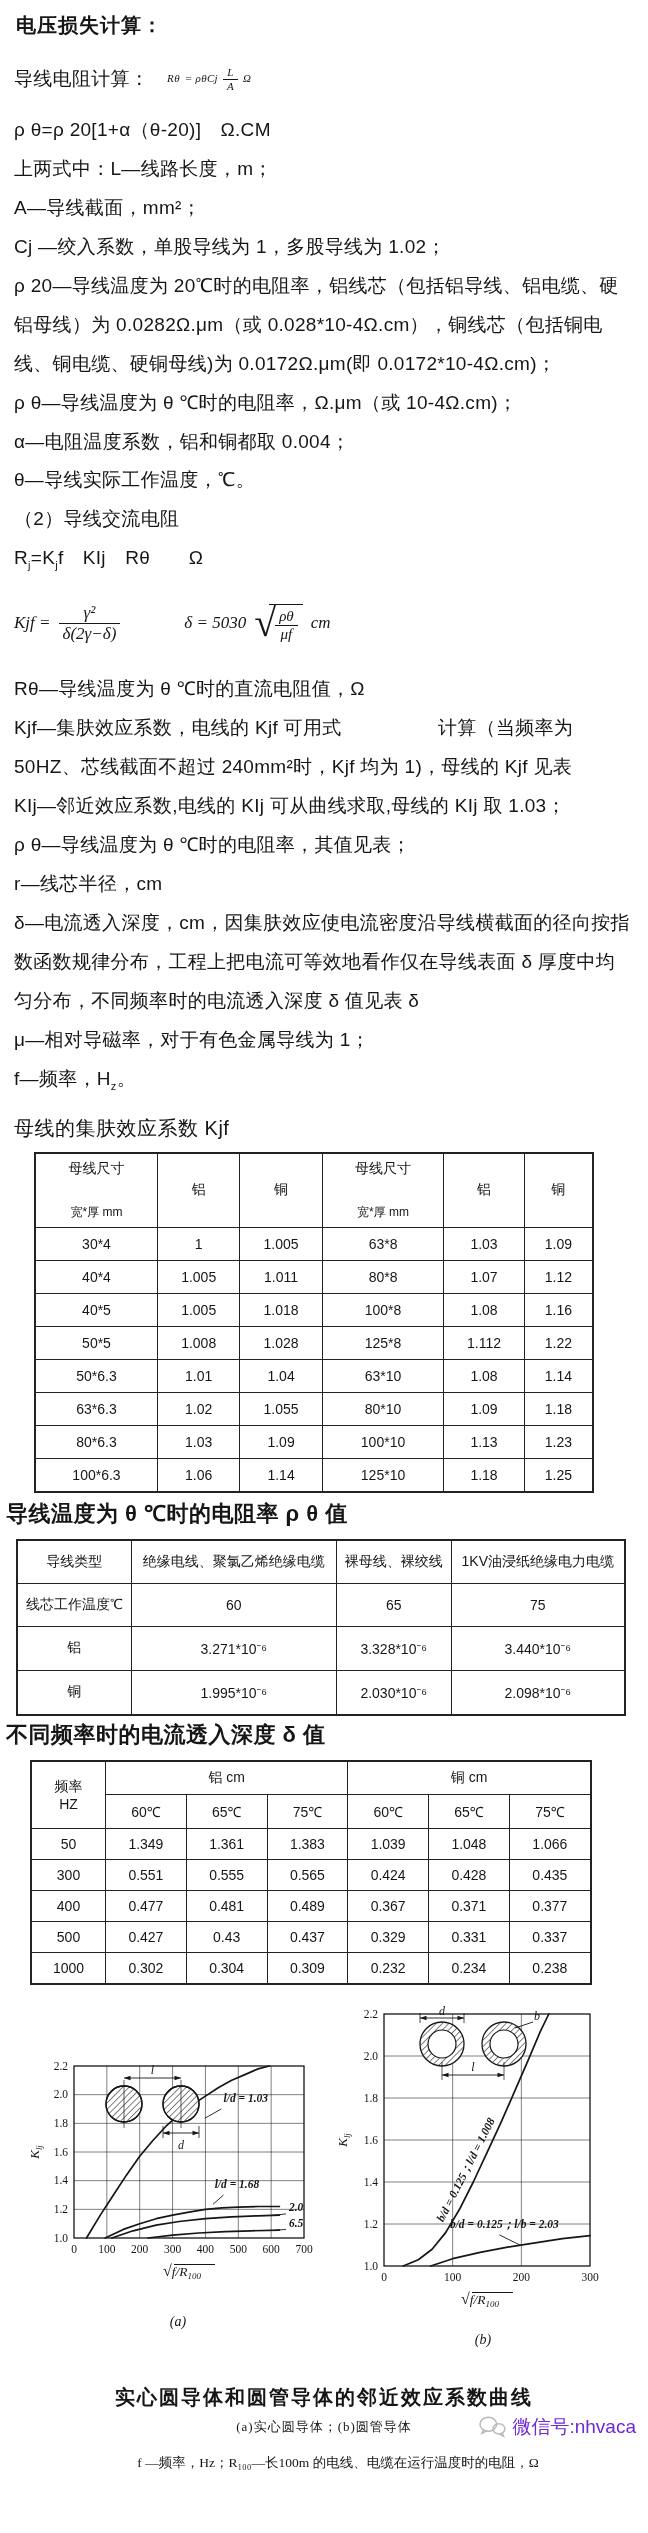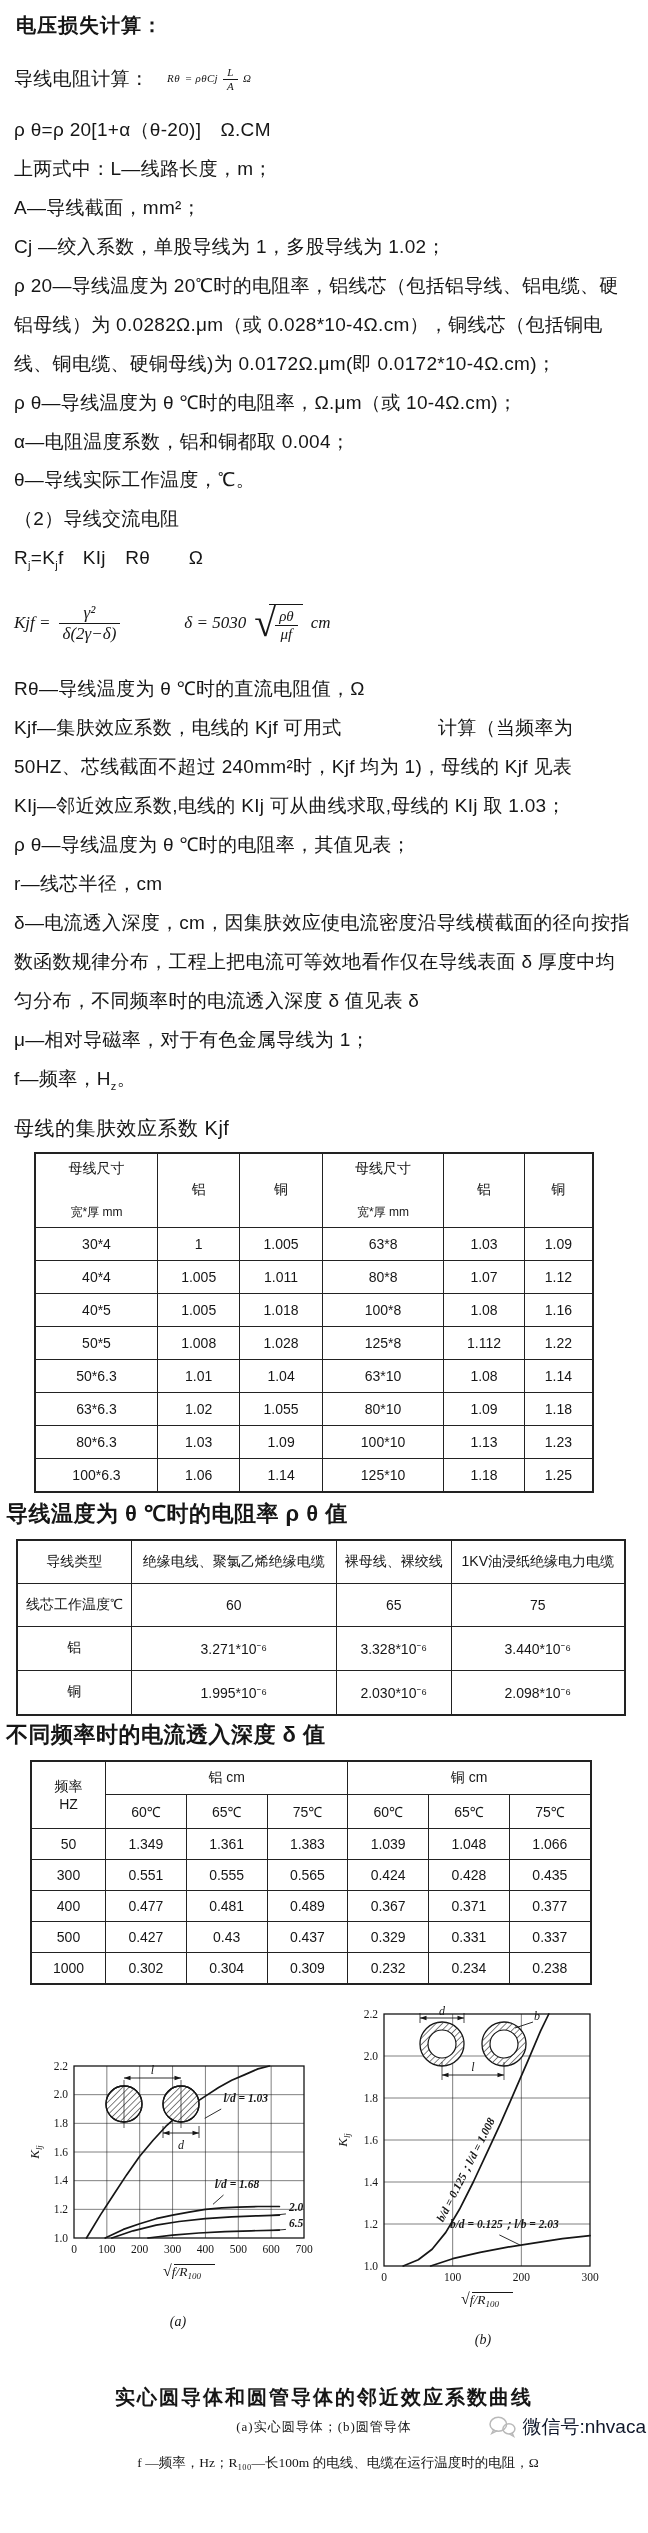--- a/index.html
+++ b/index.html
@@ -33,21 +33,21 @@
   #delta-table td{padding:7px 4px;}
   .charts{position:relative;height:382px;margin-top:10px;}
   .chart{position:absolute;}
   .chart-a{left:26px;top:56px;width:304px;}
   .chart-b{left:334px;top:4px;width:298px;}
   .chart-caption{text-align:center;font-family:"Liberation Serif",serif;font-style:italic;font-size:14px;margin-top:10px;}
   .figure-caption{text-align:center;margin-top:2px;position:relative;padding-bottom:20px;}
   .cap-title{font-size:20px;font-weight:bold;font-family:"Liberation Serif",serif;letter-spacing:2px;}
   .cap-sub{font-size:13px;margin-top:7px;font-family:"Liberation Serif",serif;letter-spacing:1px;}
   .cap-note{font-size:13.5px;margin-top:18px;font-family:Liberation Serif, serif;padding-left:28px;}
-  .watermark{position:absolute;right:2px;top:30px;color:#0f172a;font-size:19px;display:flex;align-items:center;gap:5px;}
+  .watermark{position:absolute;right:12px;top:30px;color:#6d28d9;font-size:19px;display:flex;align-items:center;gap:5px;}
   .watermark svg{display:block;}
 </style>
 </head>
 <body>
 
 <div class="page">
 
   <h1>电压损失计算：</h1>
 
   <p class="body-line formula-row">

